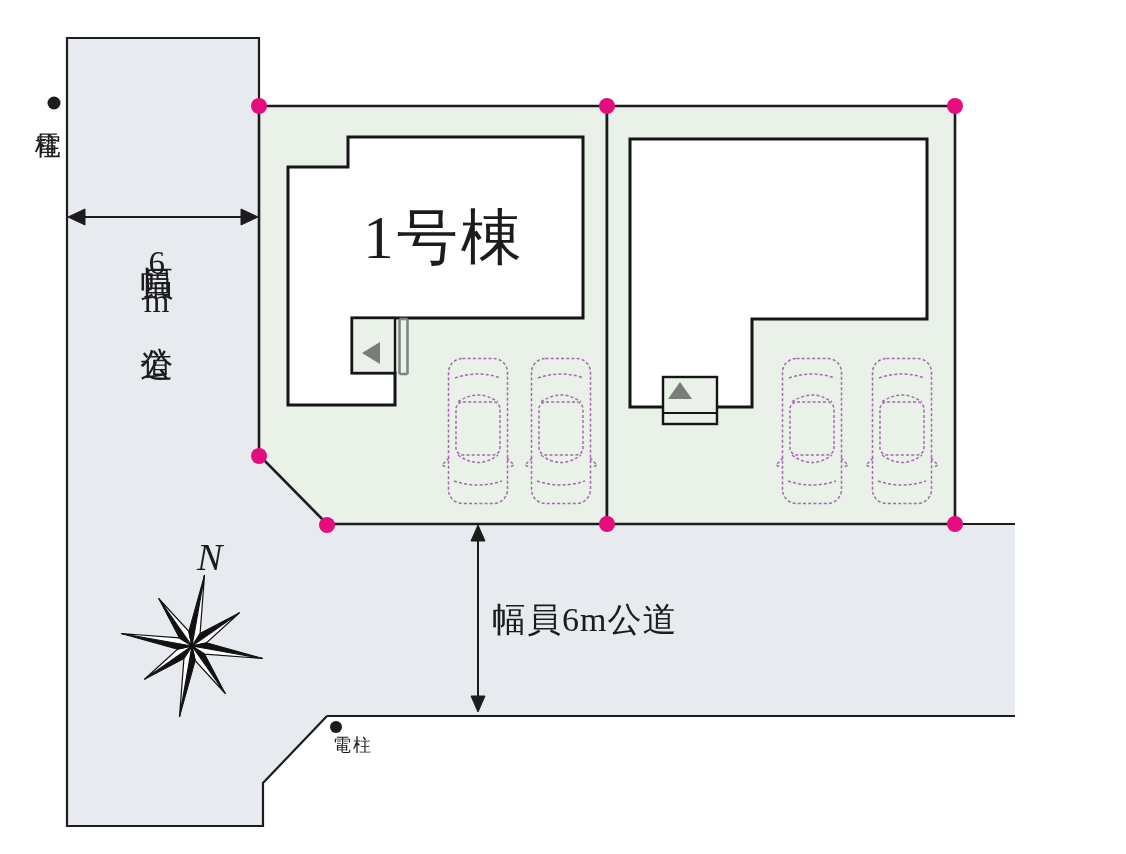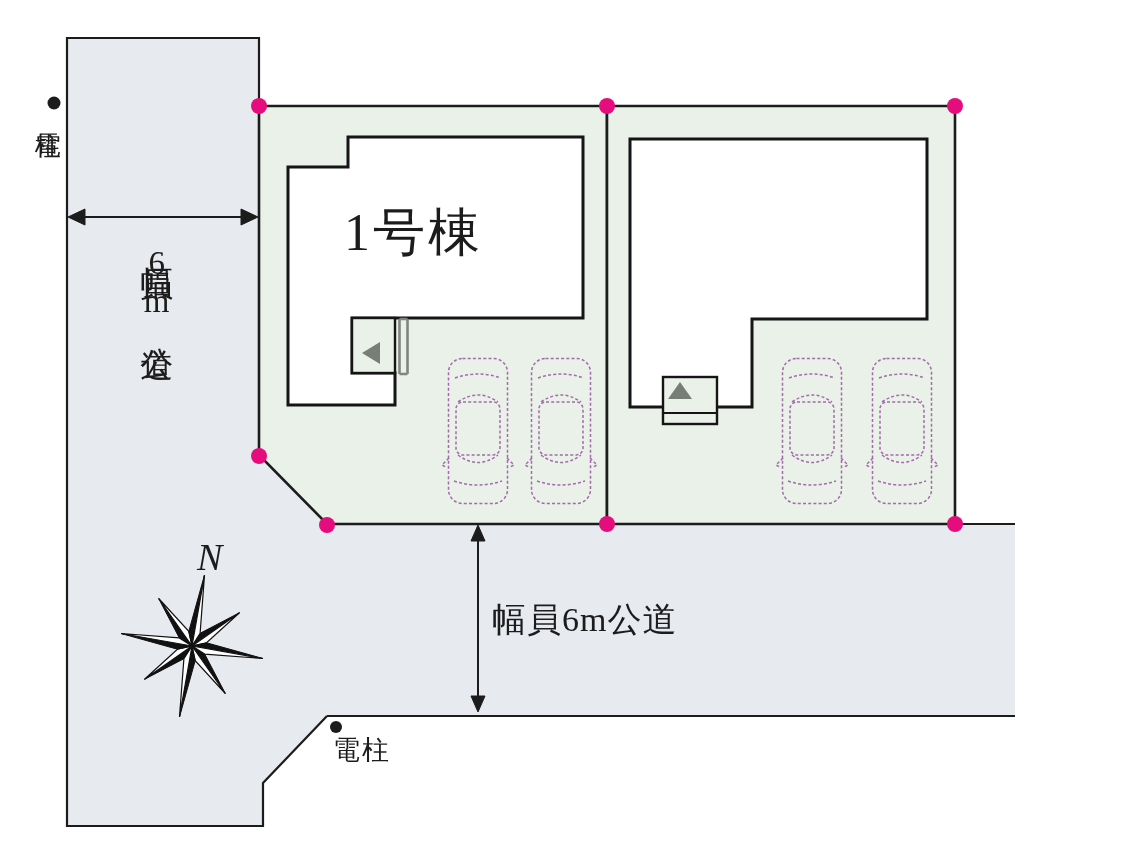--- a/index.html
+++ b/index.html
@@ -6,25 +6,25 @@
   #plan{
     position:relative;
     width:1126px;height:854px;
     background:#ffffff;
     font-family:"Liberation Serif","DejaVu Serif",serif;
     overflow:hidden;
   }
   #plan svg.base{position:absolute;left:0;top:0;}
   .lbl{position:absolute;color:#1c1c1c;white-space:nowrap;line-height:1.05;}
   .vtext{writing-mode:vertical-rl;text-orientation:upright;}
-  .house-label{font-size:52px;letter-spacing:3px;width:200px;}
+  .house-label{font-size:61px;letter-spacing:3px;text-align:center;width:200px;}
   .road-label-v{font-size:33px;letter-spacing:2px;}
   .road-label-h{font-size:34px;letter-spacing:1px;}
   .pole-label{font-size:26px;}
-  .pole-label-h{font-size:27px;letter-spacing:2px;}
+  .pole-label-h{font-size:18px;letter-spacing:2px;}
   .north-label{font-size:38px;font-style:italic;}
 </style>
 </head>
 <body>
 
 <div id="plan">
 
   <svg class="base" width="1126" height="854" viewBox="0 0 1126 854">
     <defs>
       <g id="car-shape" fill="none" stroke="#a569ad" stroke-width="1.5" stroke-dasharray="3 2.2">

